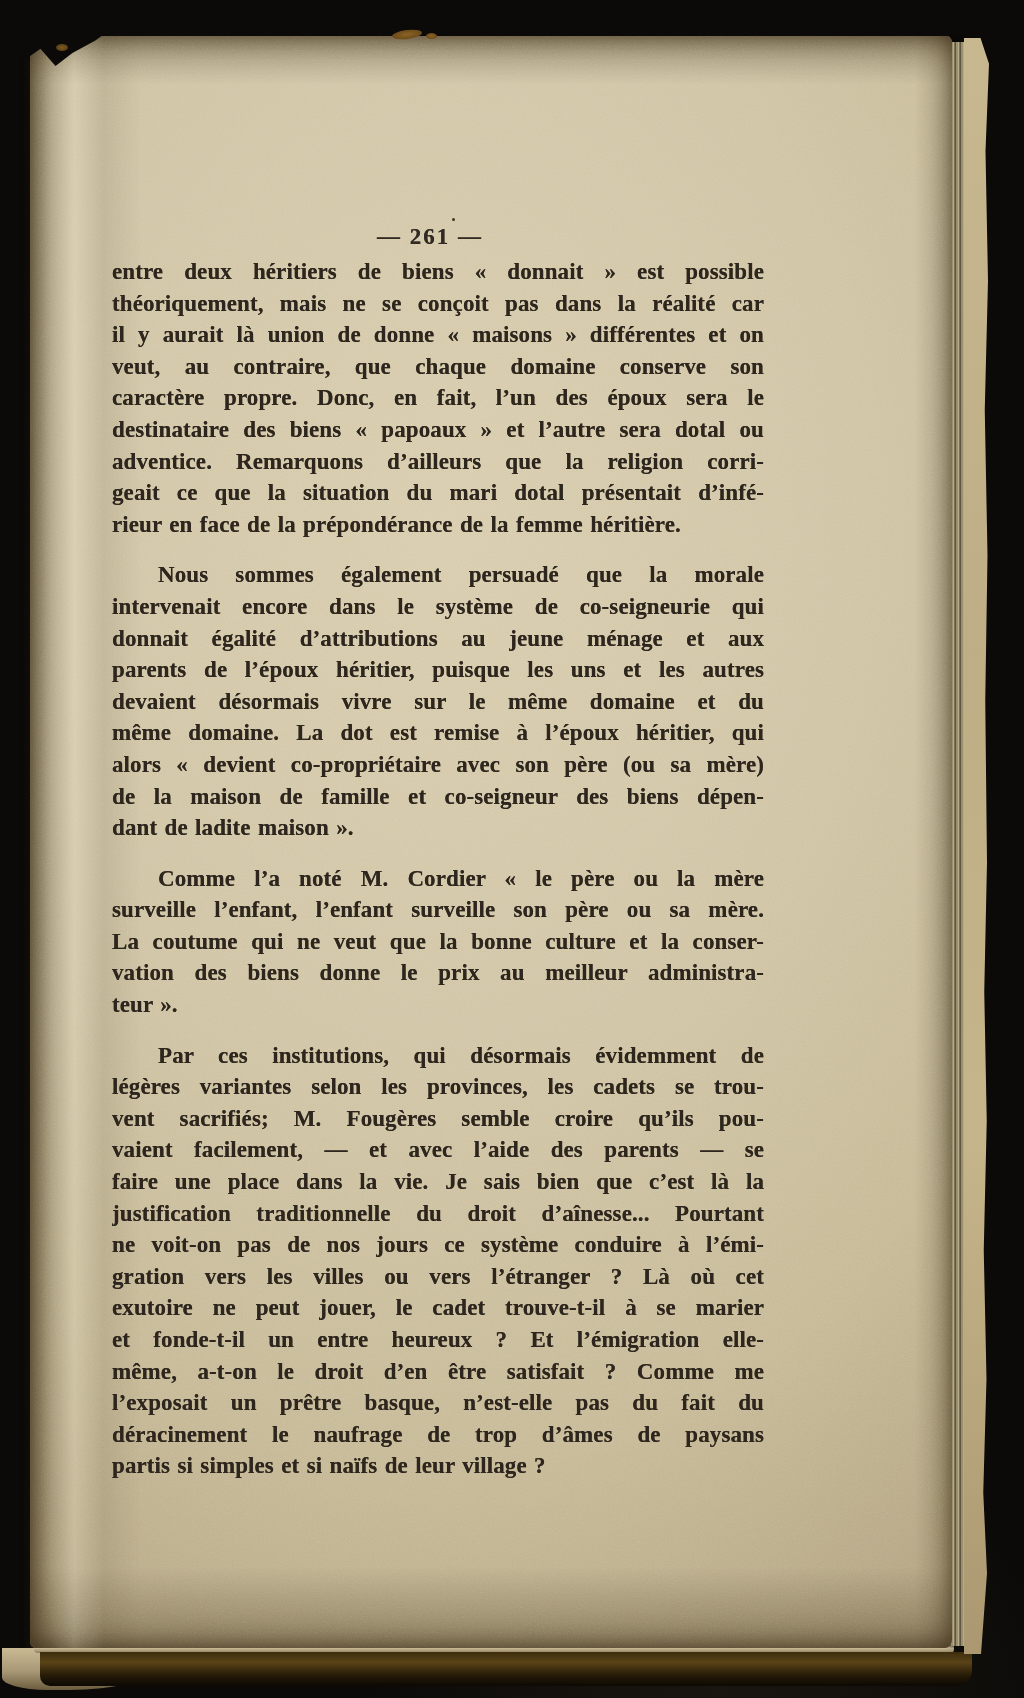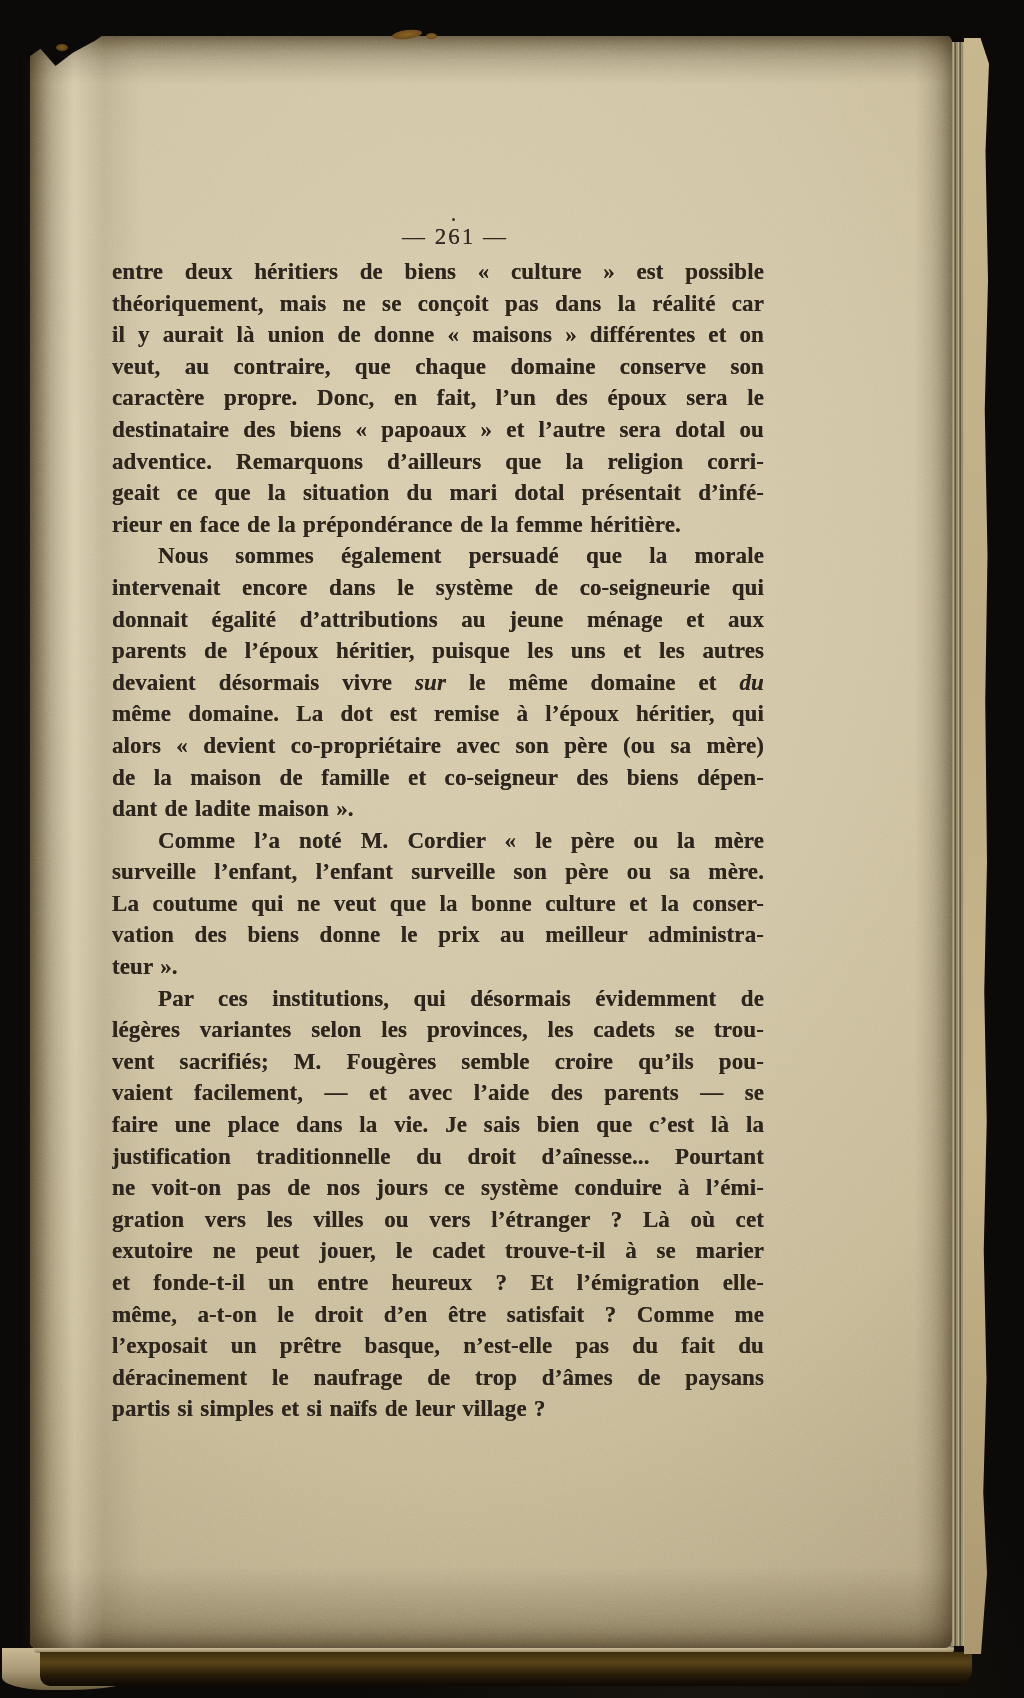--- a/index.html
+++ b/index.html
@@ -75,54 +75,54 @@
     background:#0b0a08;
     clip-path:polygon(0 0,100% 0,84% 30%,60% 64%,42% 100%,26% 52%,12% 78%,0 36%);
   }
   .speck{position:absolute;z-index:5;border-radius:50%;}
   .s1{left:392px;top:30px;width:30px;height:9px;background:radial-gradient(#8a6326,#5f4014);transform:rotate(-7deg);}
   .s2{left:426px;top:33px;width:11px;height:6px;background:radial-gradient(#8a6326,#5f4014);}
   .s3{left:56px;top:44px;width:12px;height:7px;background:radial-gradient(#7c5a22,#4e3610);}
   .dot{position:absolute;left:422px;top:182px;width:3px;height:3px;border-radius:50%;background:#3a3126;}
   
   .page-number{
-    position:absolute;top:188px;left:99px;width:652px;text-align:center;
-    font-size:23px;font-weight:400;letter-spacing:2px;color:#2e2720;
+    position:absolute;top:188px;left:74px;width:652px;text-align:center;
+    font-size:23px;font-weight:700;letter-spacing:2px;color:#2e2720;
     text-shadow:0 0 .6px rgba(43,36,27,.8);
   }
   .text-block{
     position:absolute;top:220px;left:82px;width:652px;
     font-size:23px;font-weight:700;line-height:31.6px;color:#2b241c;
     word-spacing:1.5px;letter-spacing:.1px;
     text-shadow:0 0 .6px rgba(43,36,27,.75);
   }
   .paragraph{margin:0;}
   .line{text-align:justify;text-align-last:justify;height:31.6px;overflow:hidden;}
   .line.end{text-align-last:left;}
-  .line.indent{text-indent:46px;}
-  .it{font-style:italic;}
+  .line.indent{text-indent:46px;margin-top:19px;}
+  .it{}
 </style>
 </head>
 <body>
 
 <div class="scene">
   <div class="prev-page"></div>
   <div class="curl"></div>
   <div class="bottom-paper-edge"></div>
   <div class="bottom-brown"></div>
   <div class="edge-stack"></div>
   <div class="edge-deckle"></div>
 
   <div class="page">
     <div class="page-inner">
       <div class="dot"></div>
       <div class="page-number">— 261 —</div>
       <div class="text-block" id="text-block">
           <div class="paragraph">
-            <div class="line">entre deux héritiers de biens « culture » est possible</div>
+            <div class="line">entre deux héritiers de biens « donnait » est possible</div>
             <div class="line">théoriquement, mais ne se conçoit pas dans la réalité car</div>
             <div class="line">il y aurait là union de donne « maisons » différentes et on</div>
             <div class="line">veut, au contraire, que chaque domaine conserve son</div>
             <div class="line">caractère propre. Donc, en fait, l’un des époux sera le</div>
             <div class="line">destinataire des biens « papoaux » et l’autre sera dotal ou</div>
             <div class="line">adventice. Remarquons d’ailleurs que la religion corri-</div>
             <div class="line">geait ce que la situation du mari dotal présentait d’infé-</div>
             <div class="line end">rieur en face de la prépondérance de la femme héritière.</div>
           </div>
           <div class="paragraph">

